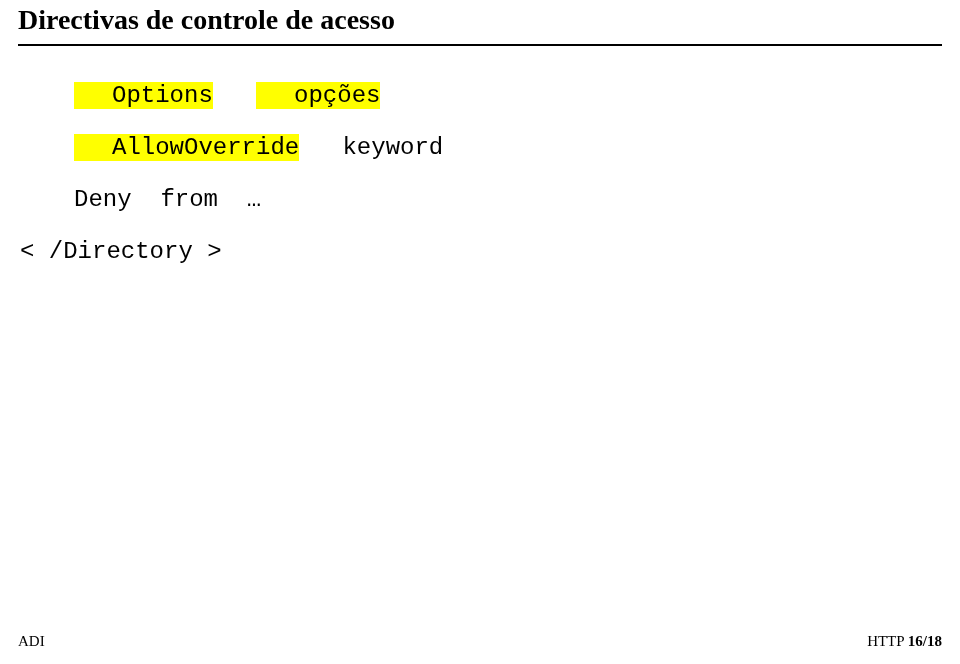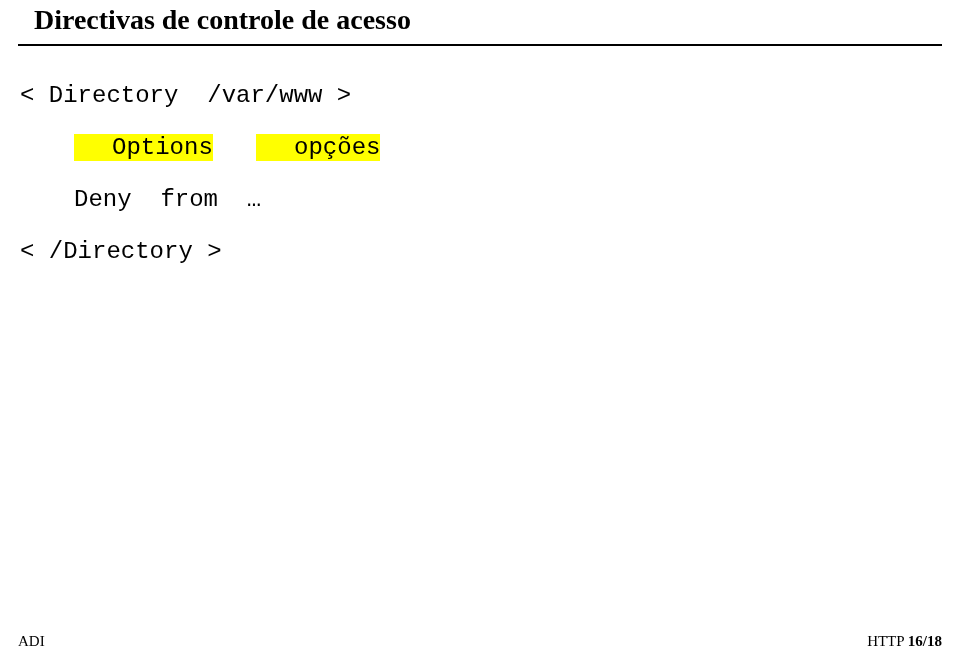--- a/index.html
+++ b/index.html
@@ -16,21 +16,21 @@
   .page {
     padding: 4px 18px 0 18px;
     width: 100%;
     height: 100%;
     box-sizing: border-box;
     position: relative;
   }
   .title {
     font-size: 28px;
     font-weight: bold;
-    margin: 0 0 8px 16px;
+    margin: 0 0 8px 0;
   }
   .rule {
     border: none;
     border-top: 2px solid #000;
     margin: 6px 0 38px 0;
     width: 100%;
   }
   .codeblock {
     font-family: "Courier New", Courier, monospace;
     font-size: 24px;
@@ -67,24 +67,24 @@
 </style>
 </head>
 <body>
 
 <div class="page">
 
   <h1 class="title">Directivas de controle de acesso</h1>
   <hr class="rule">
 
   <div class="codeblock">
-    <div class="line">&lt; Directory  /var/www &gt;</div>
 
     <div class="line indent"><span class="hl">Options</span><span>   </span><span class="hl bold">opções</span></div>
 
+    <div class="line indent"><span class="hl bold">AllowOverride</span><span>   </span><span>keyword</span></div>
 
 
 
     <div class="line indent">Deny  from  …</div>
 
     <div class="line">&lt; /Directory &gt;</div>
   </div>
 
   <div class="footer">
     <span>ADI</span>

